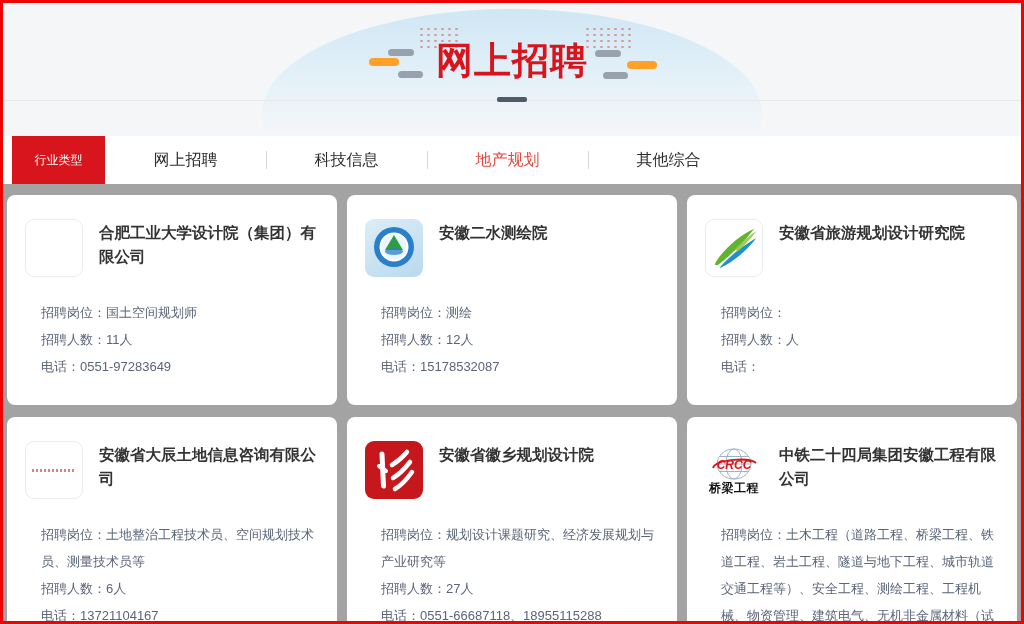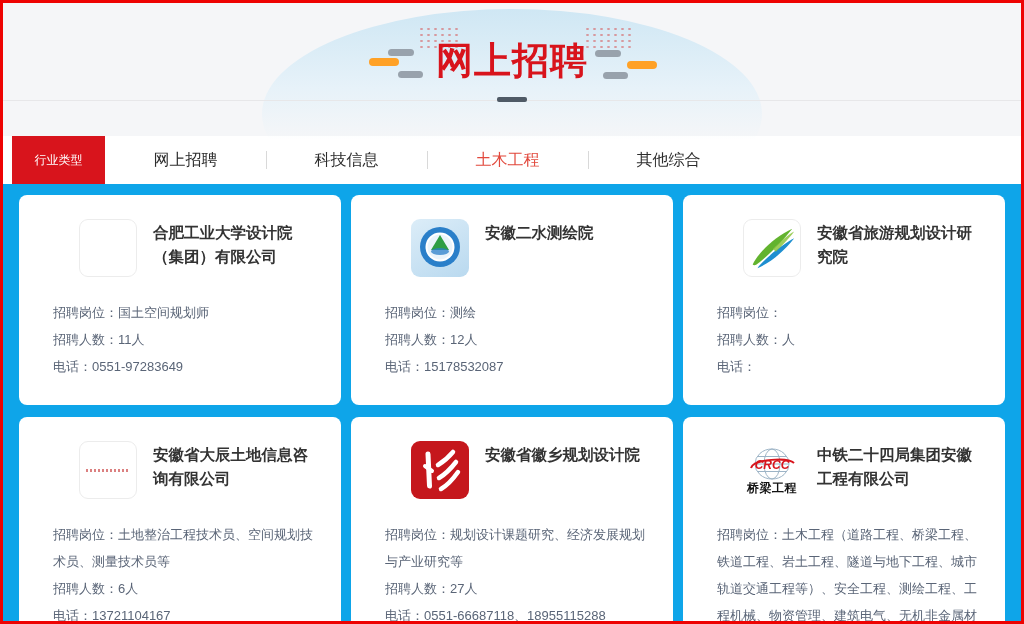--- a/index.html
+++ b/index.html
@@ -53,32 +53,32 @@
   }
   .tab {
     width: 161px; display: flex; align-items: center; justify-content: center;
     font-size: 16px; color: #2d2d2d; cursor: pointer; position: relative;
   }
   .tab + .tab::before {
     content: ""; position: absolute; left: 0; top: 15px; width: 1px; height: 18px; background: #d9d9d9;
   }
   .tab.active { color: #e2493d; }
   
-  .content { flex: 1; background: #0ea5e9; padding: 11px 16px 0; overflow: hidden; }
+  .content { flex: 1; background: #a3a3a3; padding: 11px 4px 0; overflow: hidden; }
   .grid {
     display: grid; grid-template-columns: repeat(3, 1fr);
     grid-template-rows: 210px minmax(230px, auto);
     gap: 12px 10px; height: 100%;
   }
   .card { background: #fff; border-radius: 8px; padding: 24px 18px 0; overflow: hidden; cursor: pointer; }
   .card-head { display: flex; gap: 16px; height: 80px; }
   .logo {
     width: 58px; height: 58px; border-radius: 9px; flex-shrink: 0;
     border: 1px solid #ececec; background: #fff; overflow: hidden;
-    display: flex; flex-direction: column; align-items: center; justify-content: center; margin-left: 42px;
+    display: flex; flex-direction: column; align-items: center; justify-content: center;
   }
   .logo svg { display: block; }
   .cname { font-size: 15.5px; font-weight: 700; color: #333; line-height: 24px; padding-top: 2px; }
   .cinfo p { font-size: 13px; color: #5a6577; line-height: 27px; margin-left: 16px; }
   
   .logo-blank { background: #fff; }
   .logo-emblem { background: linear-gradient(150deg, #dcedf8, #b9d9ef); border: none; }
   .logo-textline { position: relative; }
   .logo-textline .tiny-line {
     width: 44px; height: 3px;
@@ -105,21 +105,21 @@
     <div class="bar bar-gray b6"></div>
     <div class="main-title">网上招聘</div>
     <div class="header-divider"></div>
     <div class="header-dash"></div>
   </div>
 
   <div class="nav">
     <div class="tab-main">行业类型</div>
     <div class="tab">网上招聘</div>
     <div class="tab">科技信息</div>
-    <div class="tab active">土木工程</div>
+    <div class="tab active">地产规划</div>
     <div class="tab">其他综合</div>
   </div>
 
   <div class="content">
     <div class="grid">
 
       <div class="card">
         <div class="card-head">
           <div class="logo logo-blank"></div>
           <div class="cname">合肥工业大学设计院（集团）有限公司</div>

